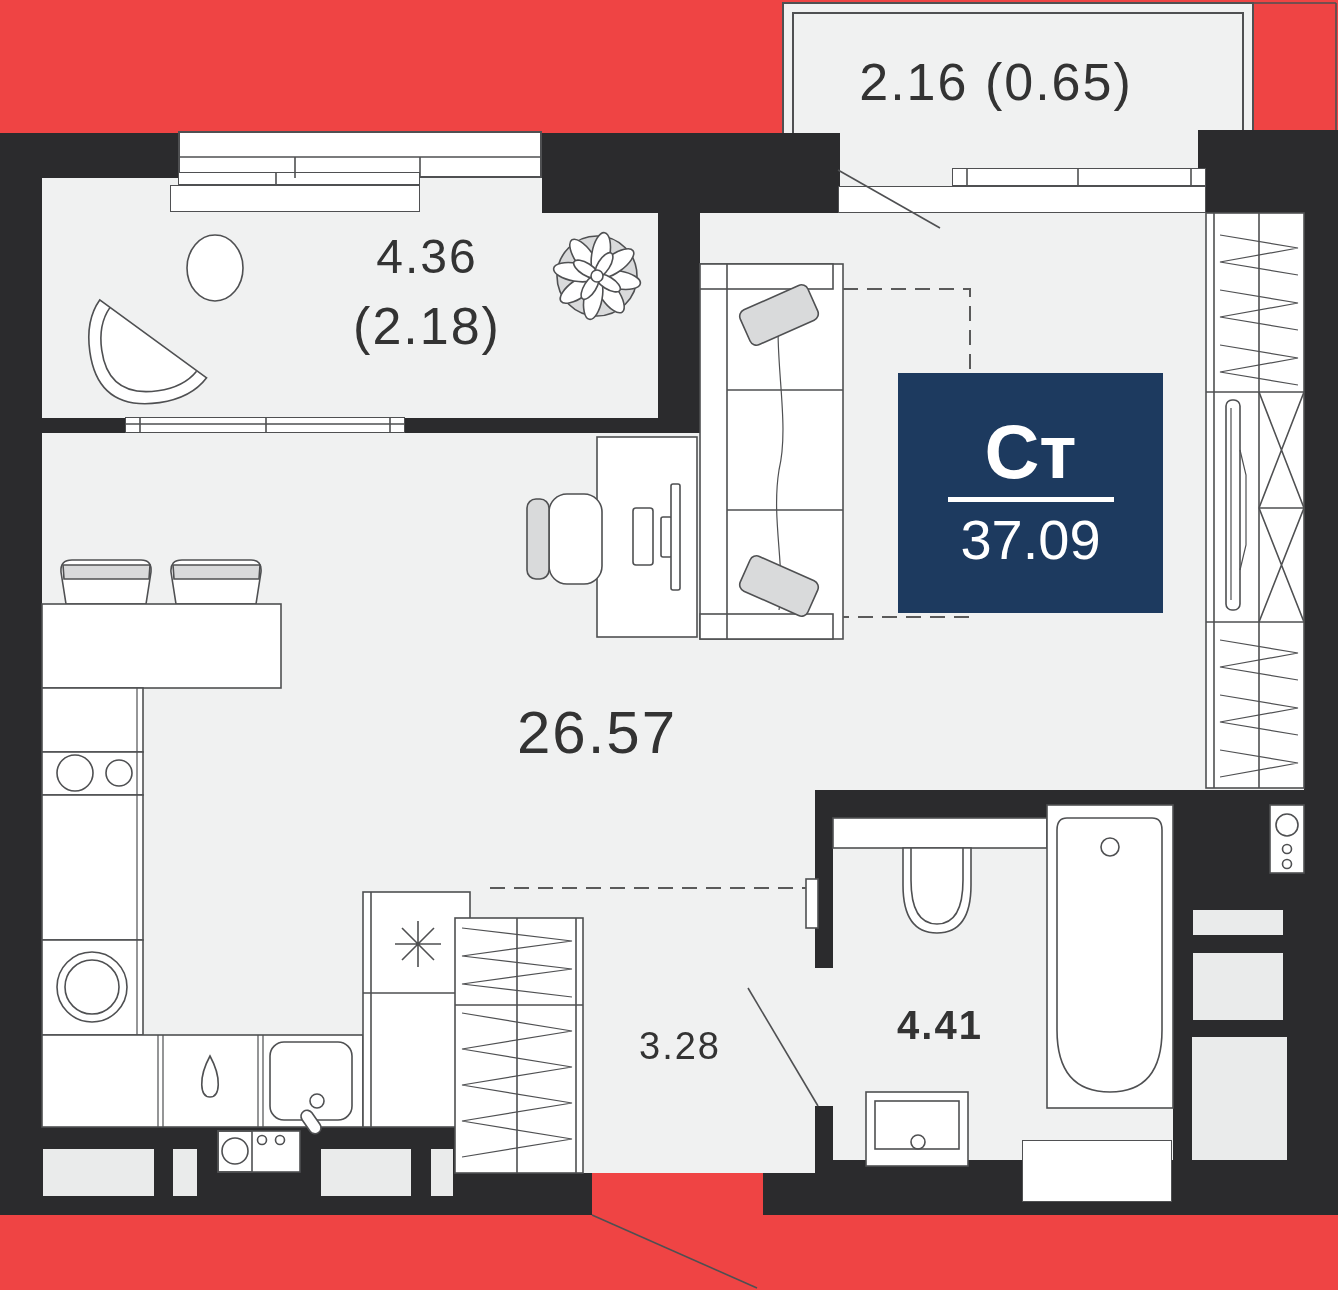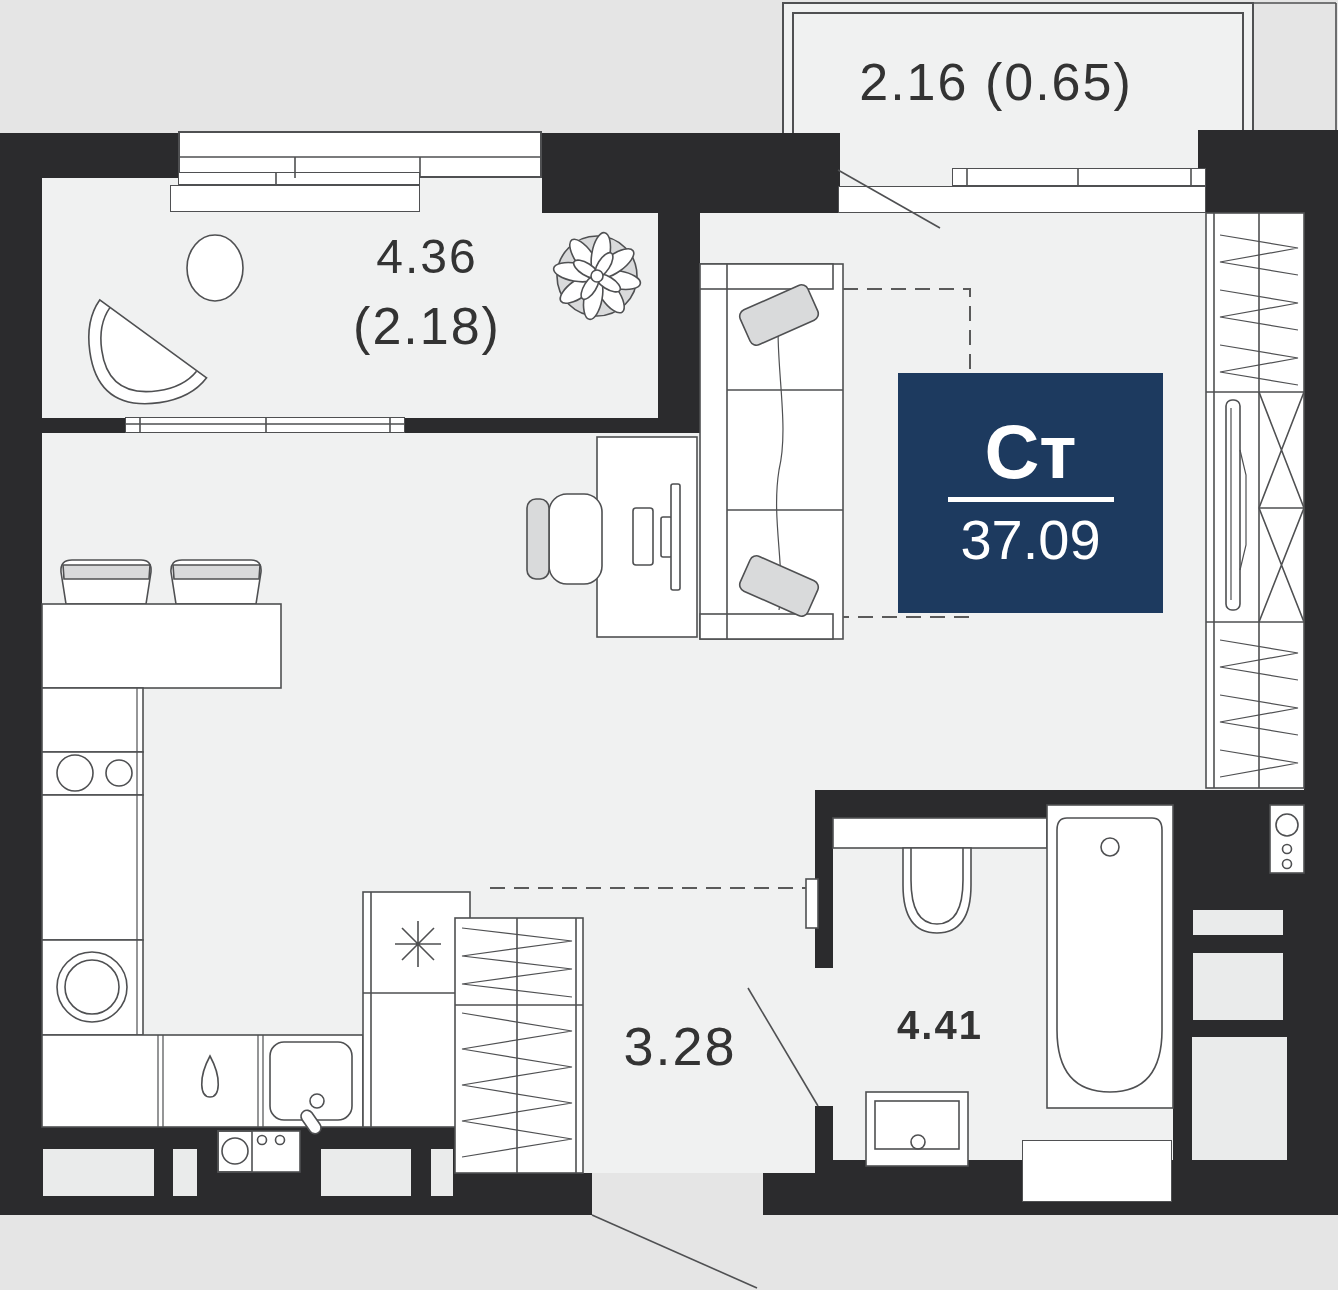--- a/index.html
+++ b/index.html
@@ -1,16 +1,16 @@
 <!DOCTYPE html>
 <html style="--wall: #2b2b2d; --floor: #f0f1f1; --line: #4f5052; --text: #333333; --badge-bg: #1d3a5f; --badge-text: #ffffff; --furniture-fill: #ffffff; --pillow-fill: #d9dadb; --inset: #eaebeb;"><head>
 <meta charset="utf-8">
 <style>
   html,body{margin:0;padding:0;background:#fff;}
-  .plan{position:relative;width:1338px;height:1290px;background:#e5e5e5;overflow:hidden;
+  .plan{position:relative;width:1338px;height:1290px;background:#ef4444;overflow:hidden;
         font-family:"Liberation Sans",sans-serif;}
   .floor{position:absolute;background:var(--floor);}
   .wall{position:absolute;background:var(--wall);}
   .win{position:absolute;background:#fff;border:2px solid var(--line);box-sizing:border-box;}
   .win.thin{border-width:1.5px;}
   .win.open-bottom{border-bottom:none;}
   .inset{position:absolute;background:var(--inset);}
   .ov{position:absolute;left:0;top:0;width:1338px;height:1290px;color:var(--line);}
   .ov .f{fill:var(--furniture-fill);stroke:currentColor;stroke-width:1.6;}
   .ov .g{fill:var(--pillow-fill);stroke:currentColor;stroke-width:1.6;}
@@ -227,22 +227,23 @@
       <path class="dash" d="M843 289 H970 V617 H843"></path>
       <path class="dash" d="M490 888 H806"></path>
     </g>
   </svg>
 
   <div class="label" style="left:996px;top:82px;font-size:52px;">2.16 (0.65)</div>
 
   <div class="label" style="left:427px;top:256px;font-size:48px;">4.36</div>
   <div class="label" style="left:427px;top:326px;font-size:52px;">(2.18)</div>
 
-
-  <div class="label" style="left:680px;top:1046px;font-size:54px;text-align:center;">3.28</div>
+  <div class="label" style="left:597px;top:732px;font-size:60px;">26.57</div>
+
+  <div class="label" style="left:680px;top:1046px;font-size:38px;text-align:center;">3.28</div>
 
   <div class="label" style="left:940px;top:1025px;font-size:40px;font-weight:bold;">4.41</div>
 
   <div class="badge">
     <div class="type">Ст</div>
     <div class="rule"></div>
     <div class="area">37.09</div>
   </div>
 
 </div>

